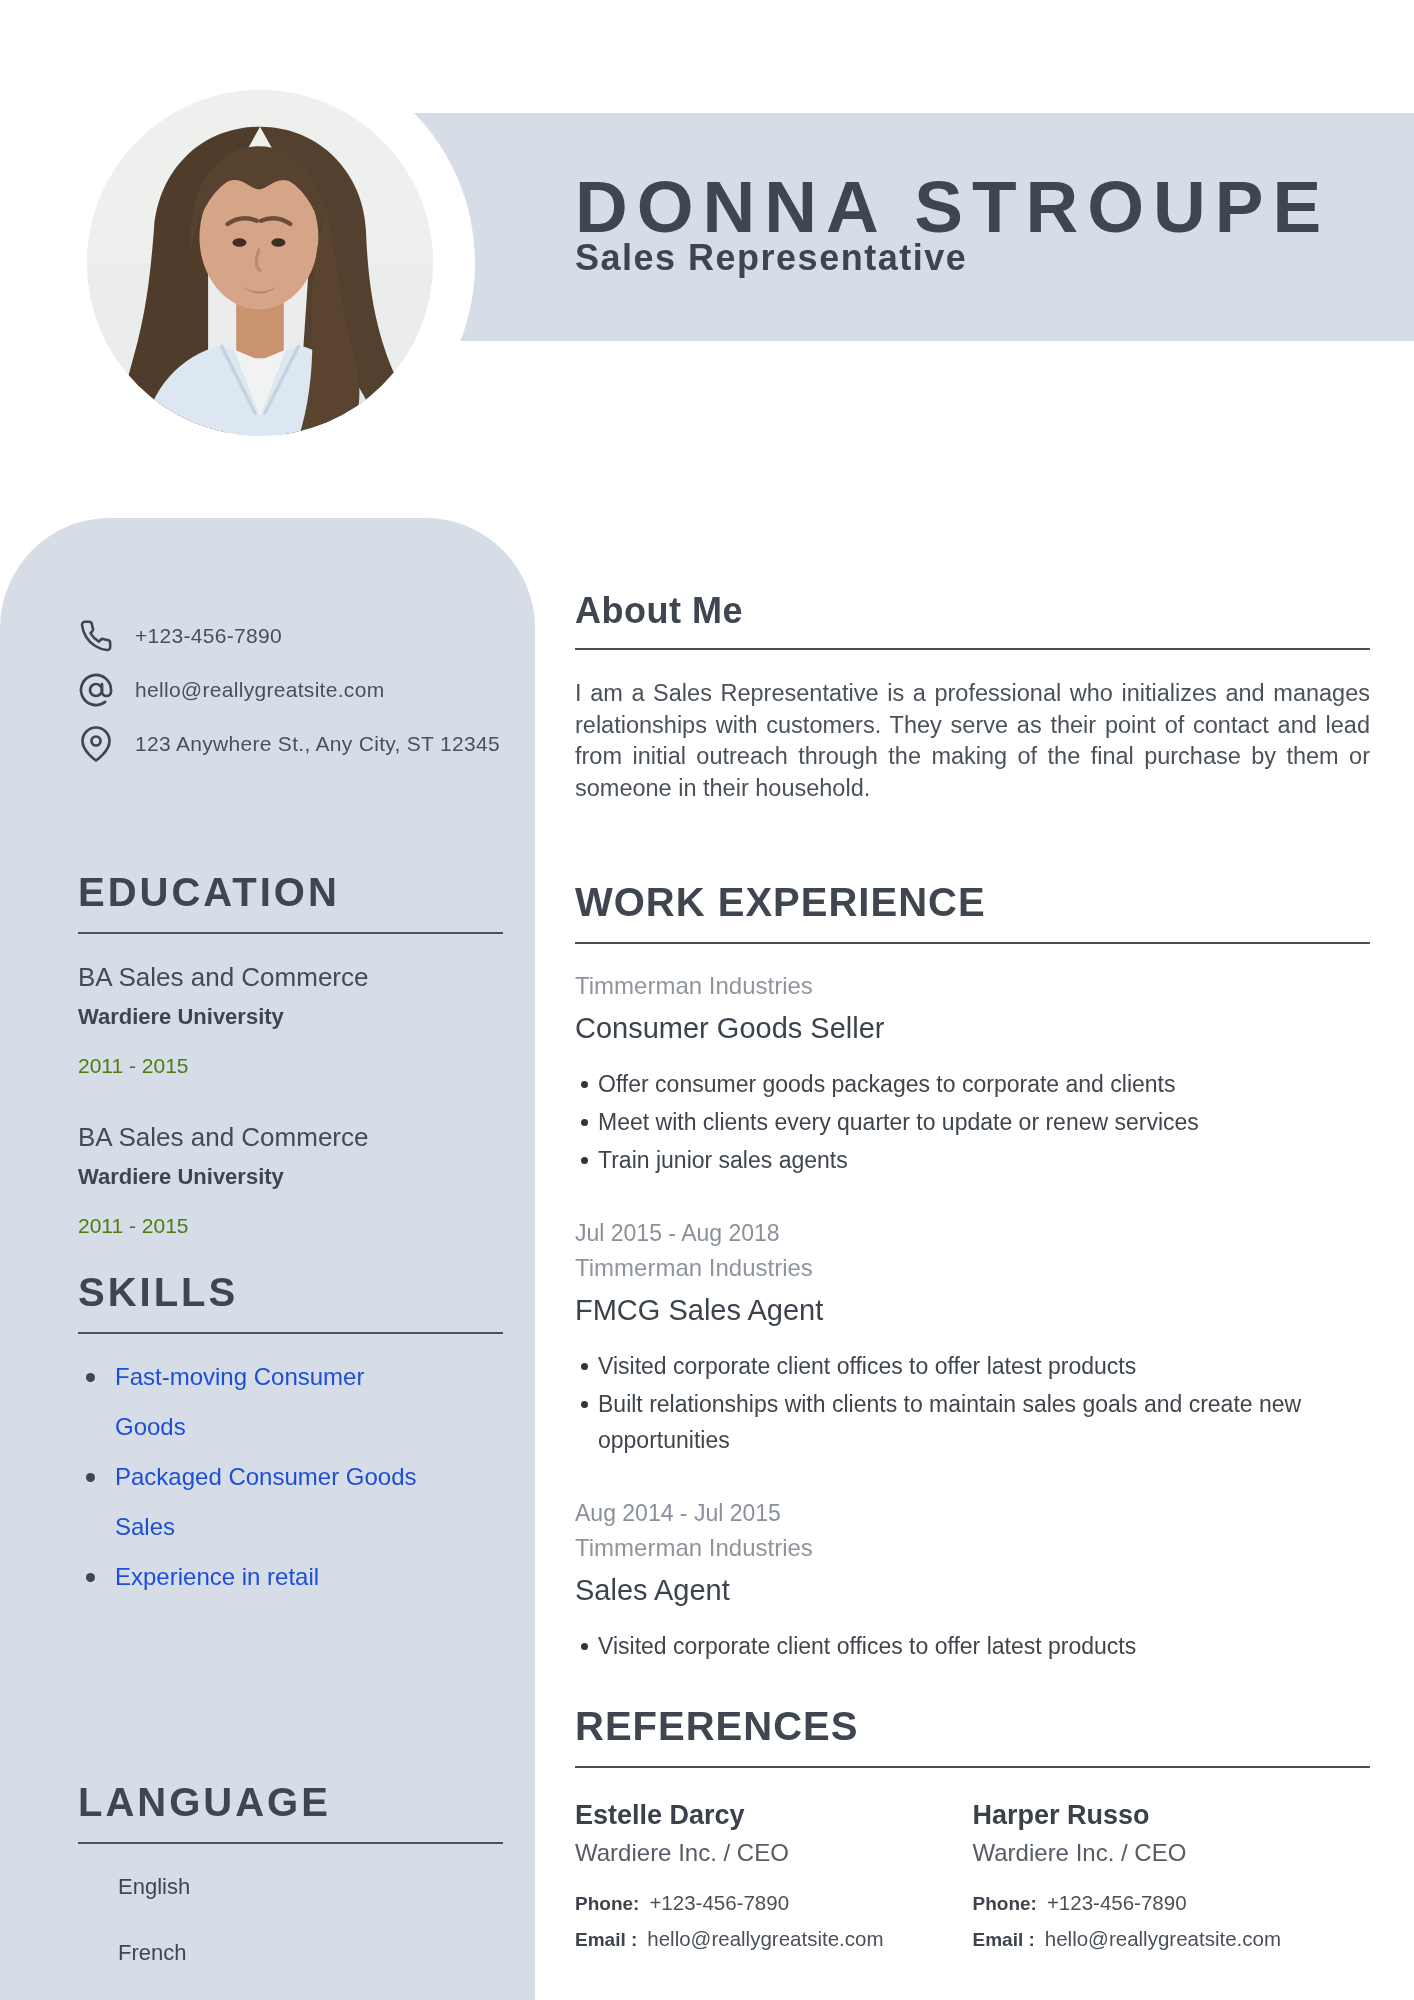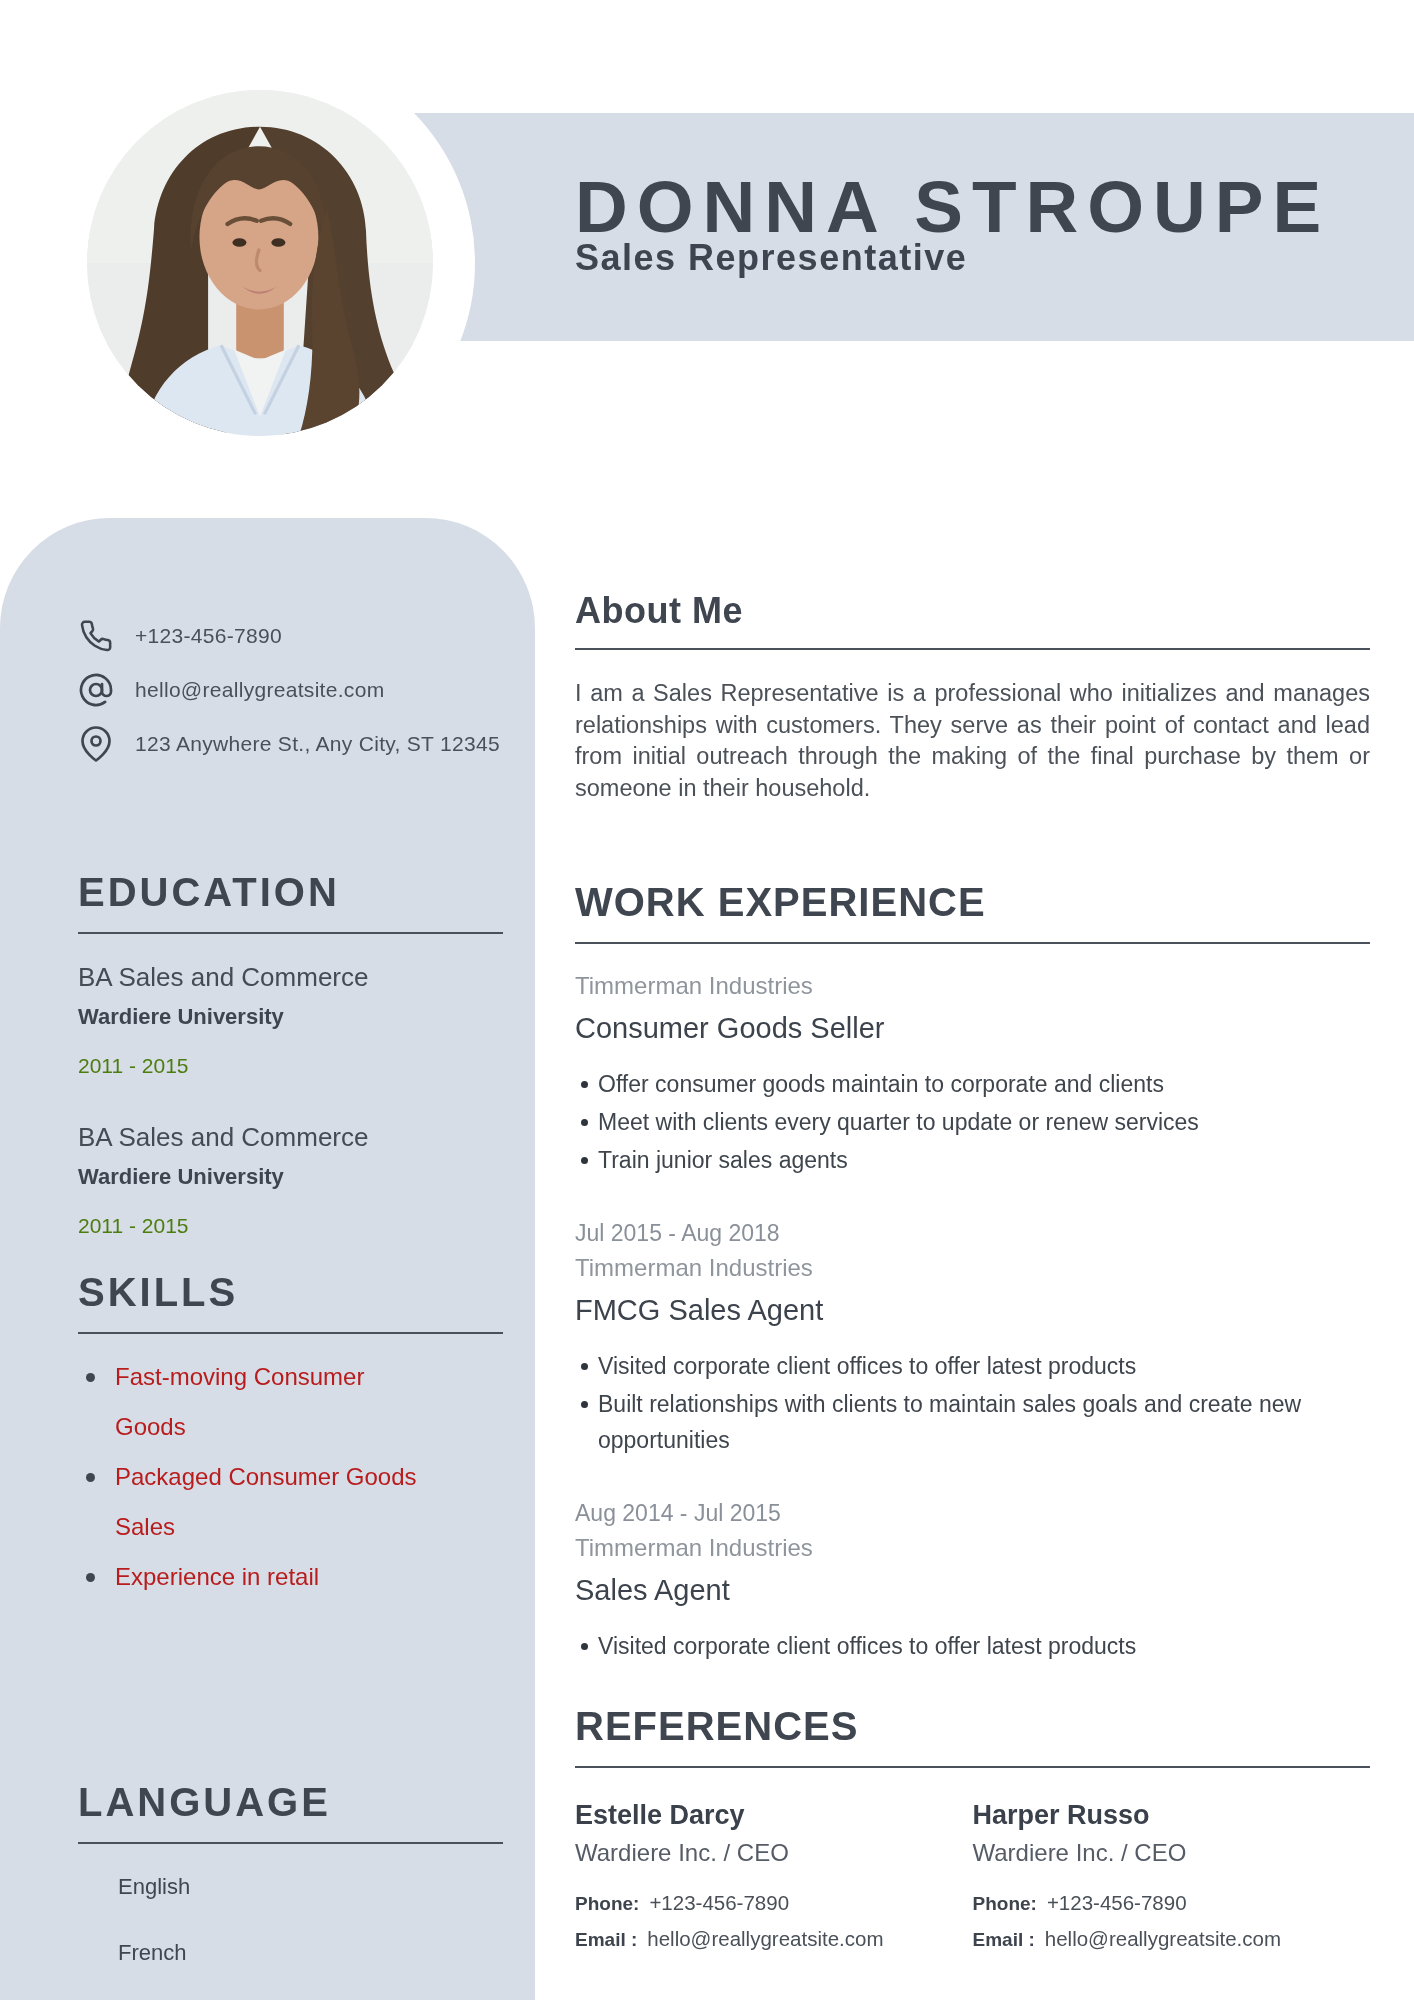--- a/index.html
+++ b/index.html
@@ -53,21 +53,21 @@
   .sec-edu { top:350px; }
   .edu-item { margin-top:28px; }
   .edu-item + .edu-item { margin-top:44px; }
   .edu-degree { font-size:26px; line-height:31px; color:#454b54; }
   .edu-school { font-size:22px; line-height:26px; font-weight:700; color:#3e4550; margin-top:11px; }
   .edu-years  { font-size:21px; line-height:25px; color:#4d7c0f; margin-top:23px; }
   .sec-skills { top:750px; }
   .skills-list { list-style:none; margin-top:18px; max-width:345px; }
   .skills-list li {
     position:relative; padding-left:37px; font-size:24px; line-height:50px;
-    color:#b91c1c;
+    color:#1d4ed8;
   }
   .skills-list li::before {
     content:""; position:absolute; left:8px; top:21px; width:9px; height:9px;
     border-radius:50%; background:#3f4650;
   }
   .sec-lang { top:1260px; }
   .lang-item { font-size:22px; line-height:30px; color:#3f4650; margin-top:28px;margin-left:40px; }
   .lang-item + .lang-item { margin-top:36px; }
   
   .main { position:absolute; left:575px; top:0; width:795px; }
@@ -219,21 +219,21 @@
     </section>
 
     <section class="sec-work">
       <h2>WORK EXPERIENCE</h2>
       <div class="rule"></div>
 
       <div class="job">
         <div class="job-company">Timmerman Industries</div>
         <div class="job-title">Consumer Goods Seller</div>
         <ul class="job-bullets">
-          <li>Offer consumer goods maintain to corporate and clients</li>
+          <li>Offer consumer goods packages to corporate and clients</li>
           <li>Meet with clients every quarter to update or renew services</li>
           <li>Train junior sales agents</li>
         </ul>
       </div>
 
       <div class="job">
         <div class="job-date">Jul 2015 - Aug 2018</div>
         <div class="job-company">Timmerman Industries</div>
         <div class="job-title">FMCG Sales Agent</div>
         <ul class="job-bullets">

